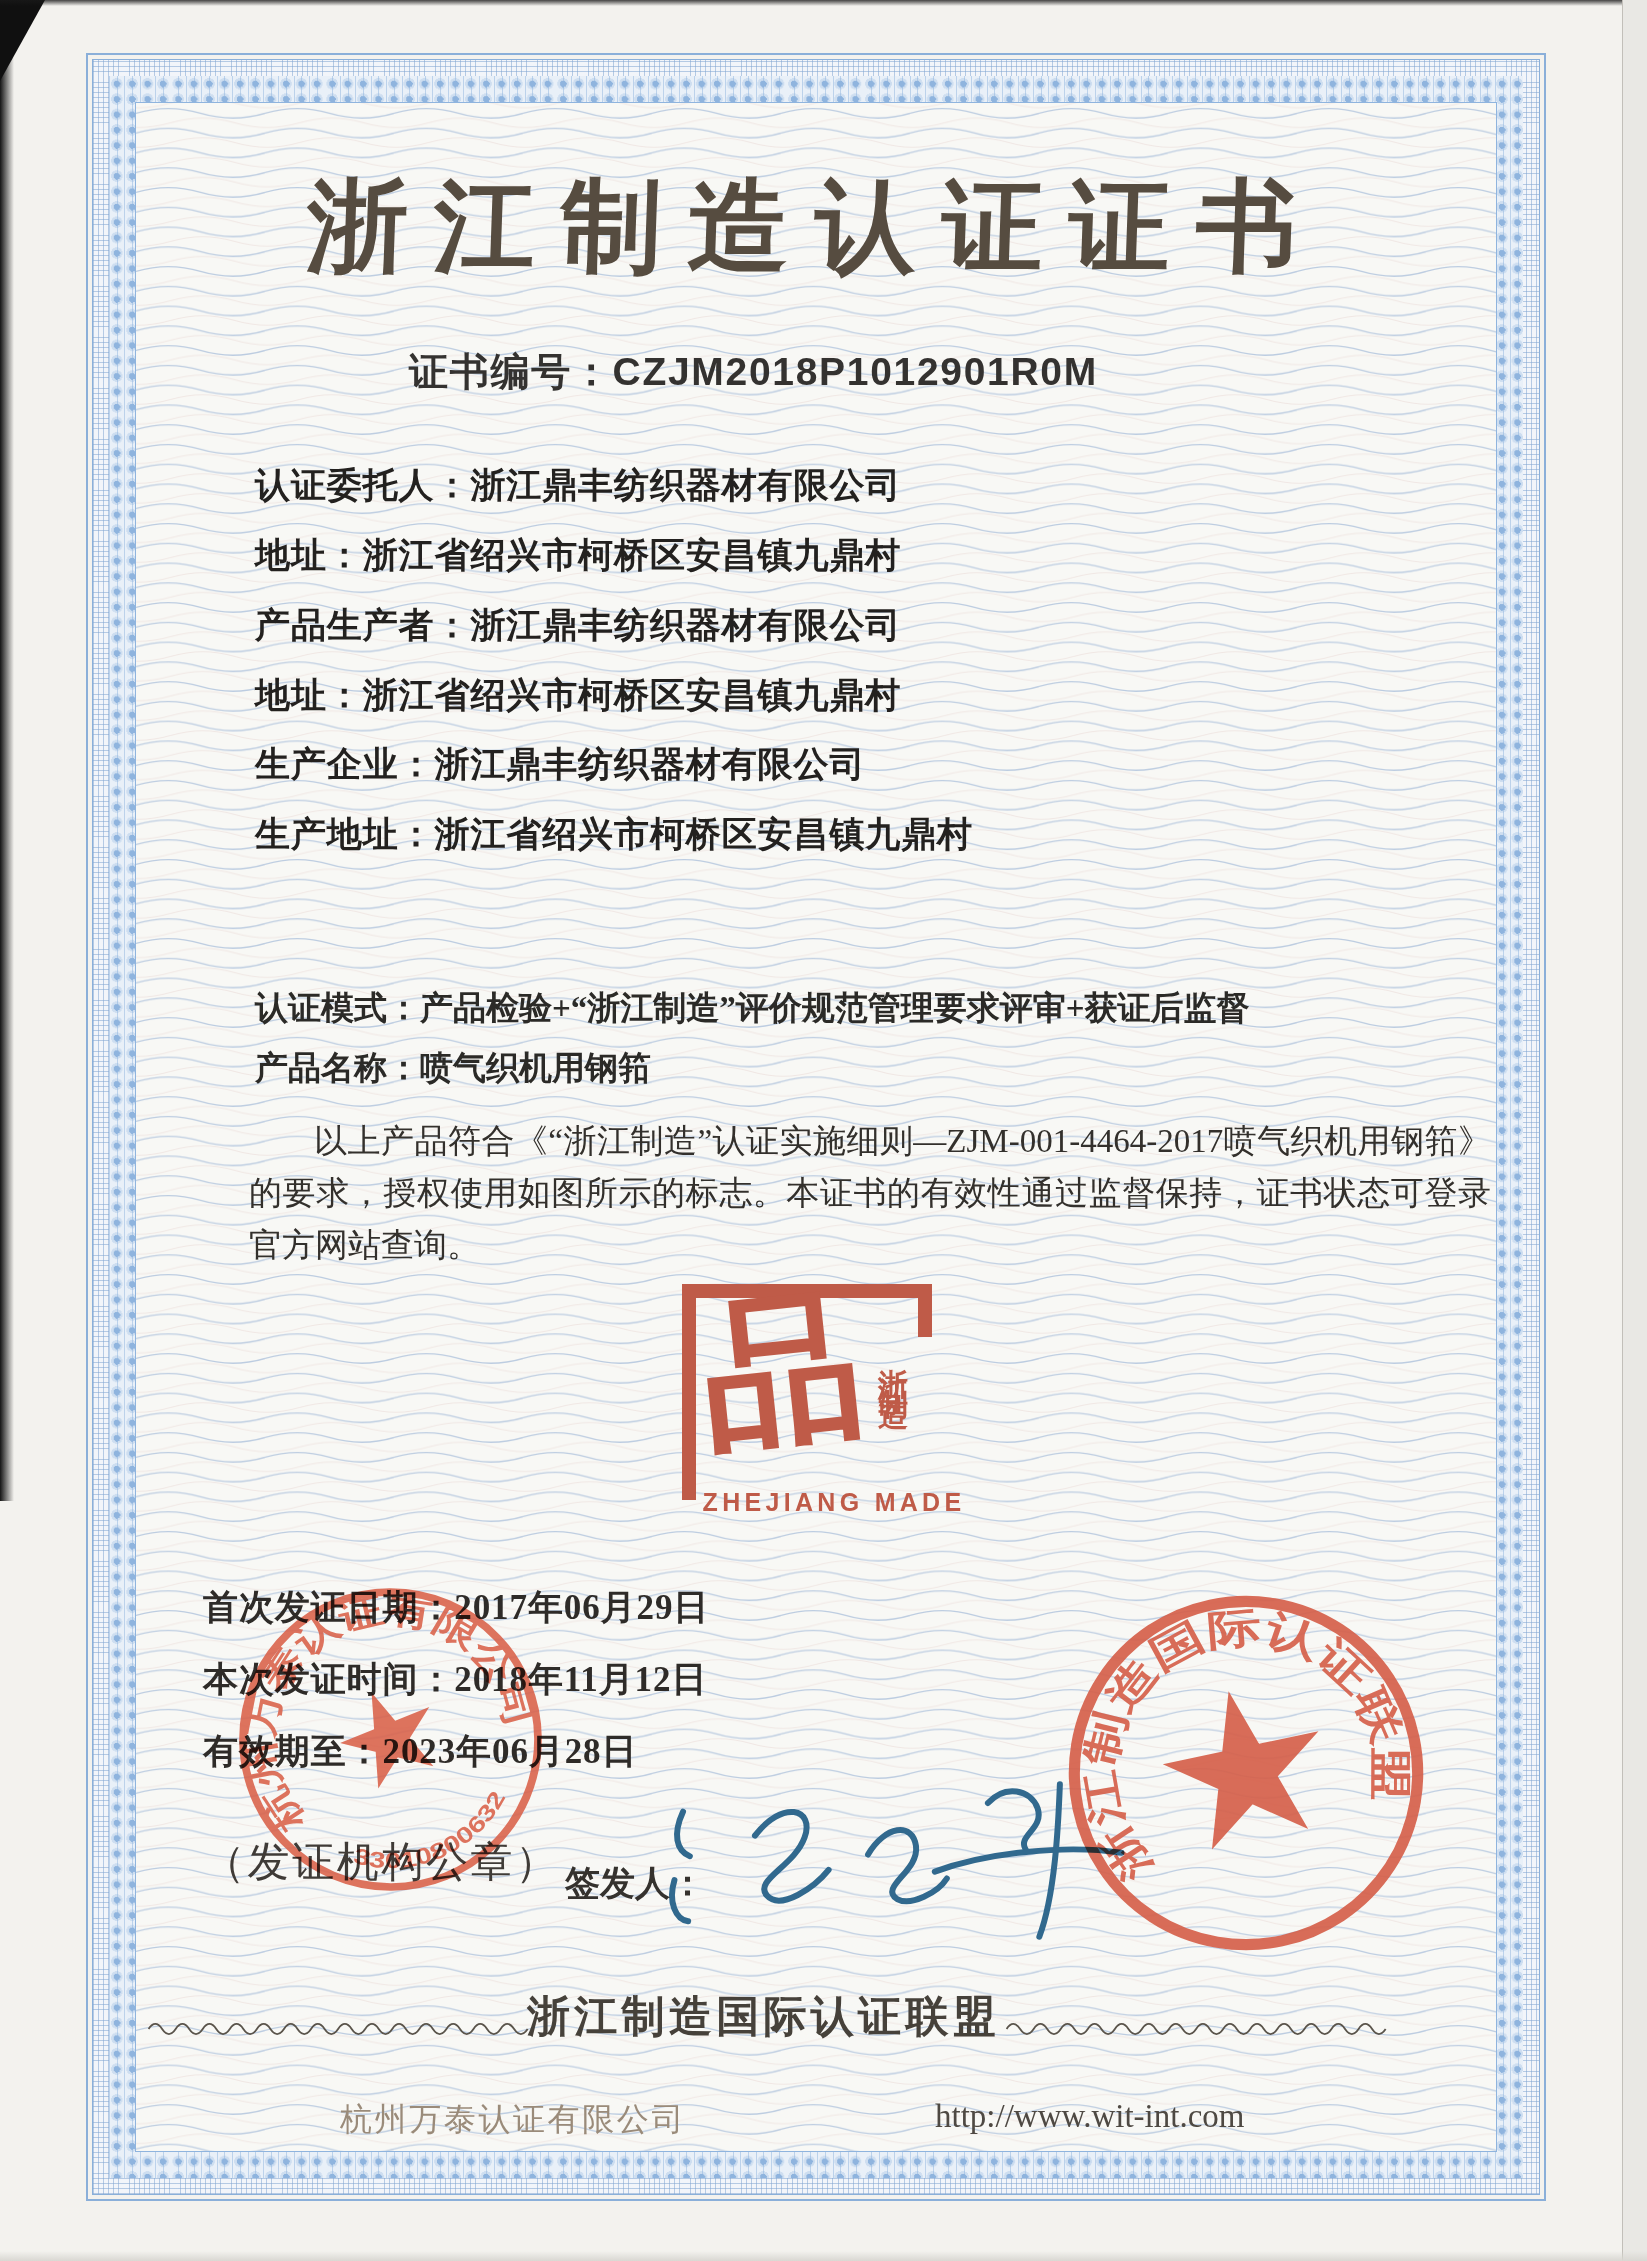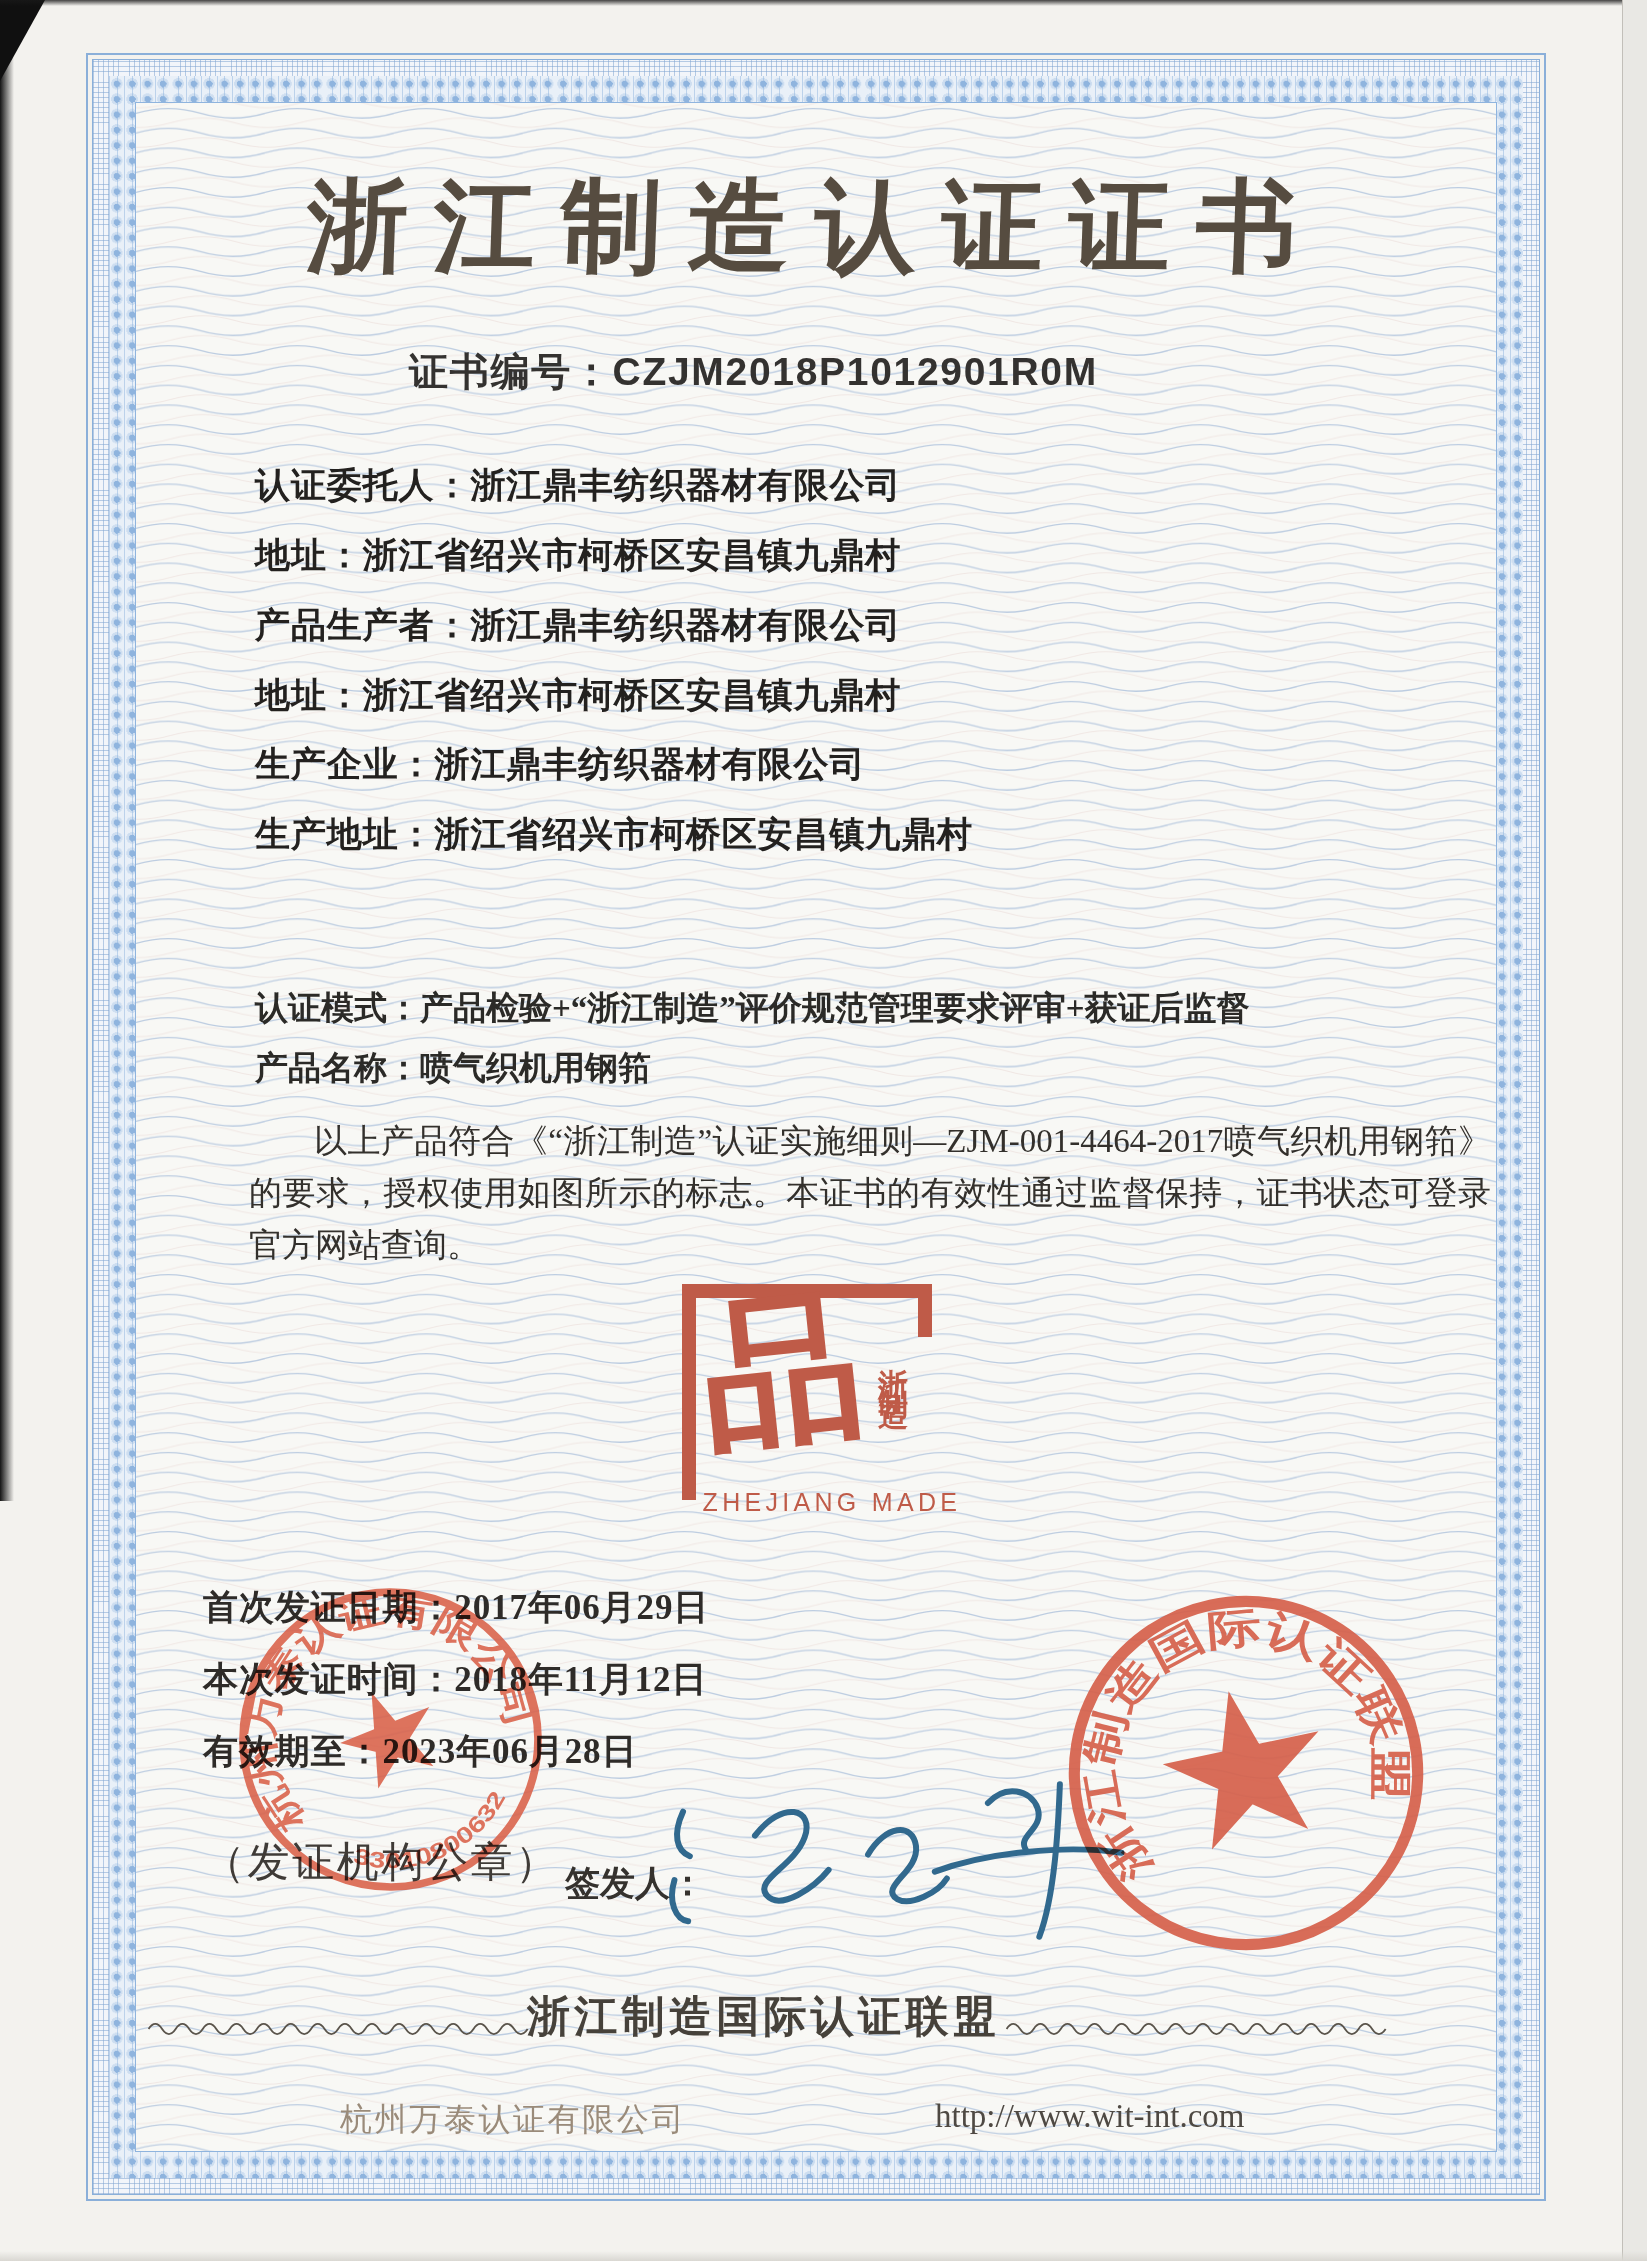--- a/index.html
+++ b/index.html
@@ -46,21 +46,21 @@
   
   .logo{left:682px;top:1284px;width:250px;height:233px;}
   .logo .bar{position:absolute;background:#bf5b48;}
   .logo .bar-top{left:0;top:0;width:100%;height:13.7px;}
   .logo .bar-left{left:0;top:0;width:13.7px;height:216px;}
   .logo .bar-right{right:0;top:0;width:13.7px;height:53px;}
   .logo .mark{position:absolute;left:19px;top:5.1px;font-size:161px;line-height:1;color:#bf5b48;
               font-family:"DejaVu Serif","Liberation Serif",serif;font-weight:700;transform:rotate(-6deg);}
   .logo .side{position:absolute;right:19px;top:60px;writing-mode:vertical-rl;font-size:30px;font-weight:700;
               color:#bf5b48;letter-spacing:10.3px;}
-  .logo .cap{position:absolute;left:20.6px;bottom:0;font-size:25px;font-weight:400;color:#bf5b48;
+  .logo .cap{position:absolute;left:20.6px;bottom:0;font-size:25px;font-weight:700;color:#bf5b48;
              letter-spacing:4.3px;font-family:"Liberation Sans","DejaVu Sans",sans-serif;white-space:nowrap;}
   
   .drow{left:203px;font-size:35px;color:#2e2b28;font-family:"Liberation Serif","DejaVu Serif",serif;
         font-weight:600;white-space:nowrap;letter-spacing:0.9px;}
   .sealnote{left:203px;top:1834px;font-size:42px;color:#3f3b37;letter-spacing:2.6px;
             font-family:"Liberation Serif","DejaVu Serif",serif;}
   .signer{left:565px;top:1860px;font-size:35px;color:#35322e;font-weight:600;
           font-family:"Liberation Serif","DejaVu Serif",serif;}
   .sig{left:652px;top:1750px;mix-blend-mode:multiply;}
   .stamp{mix-blend-mode:multiply;}

